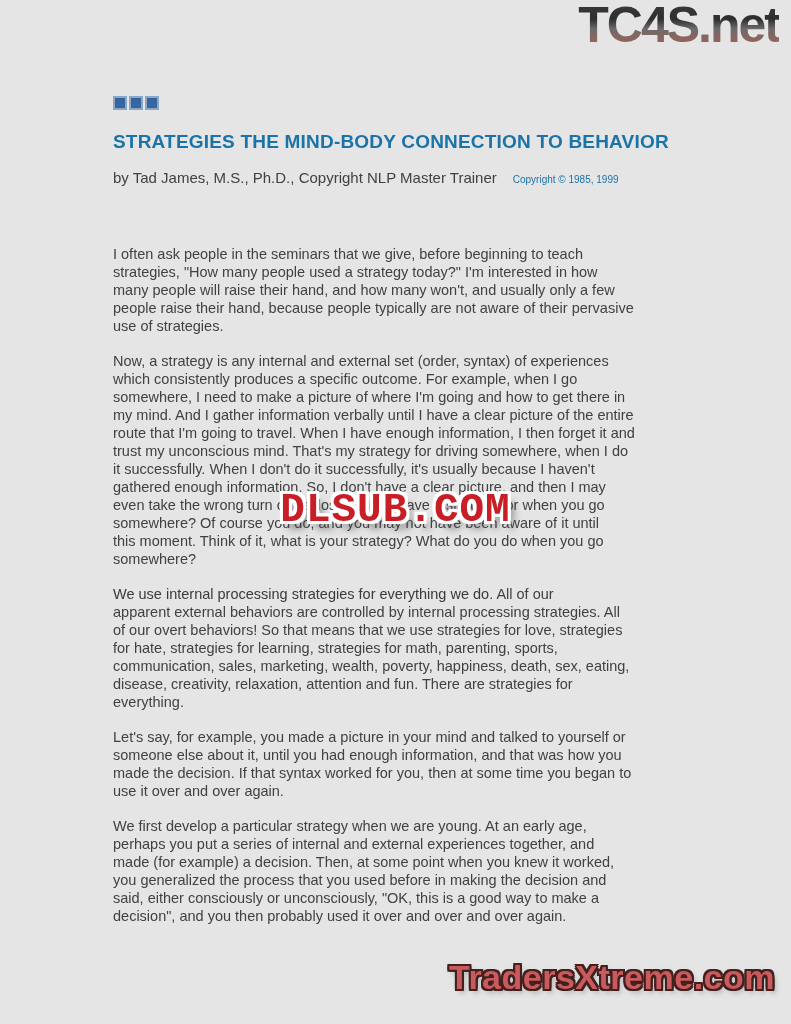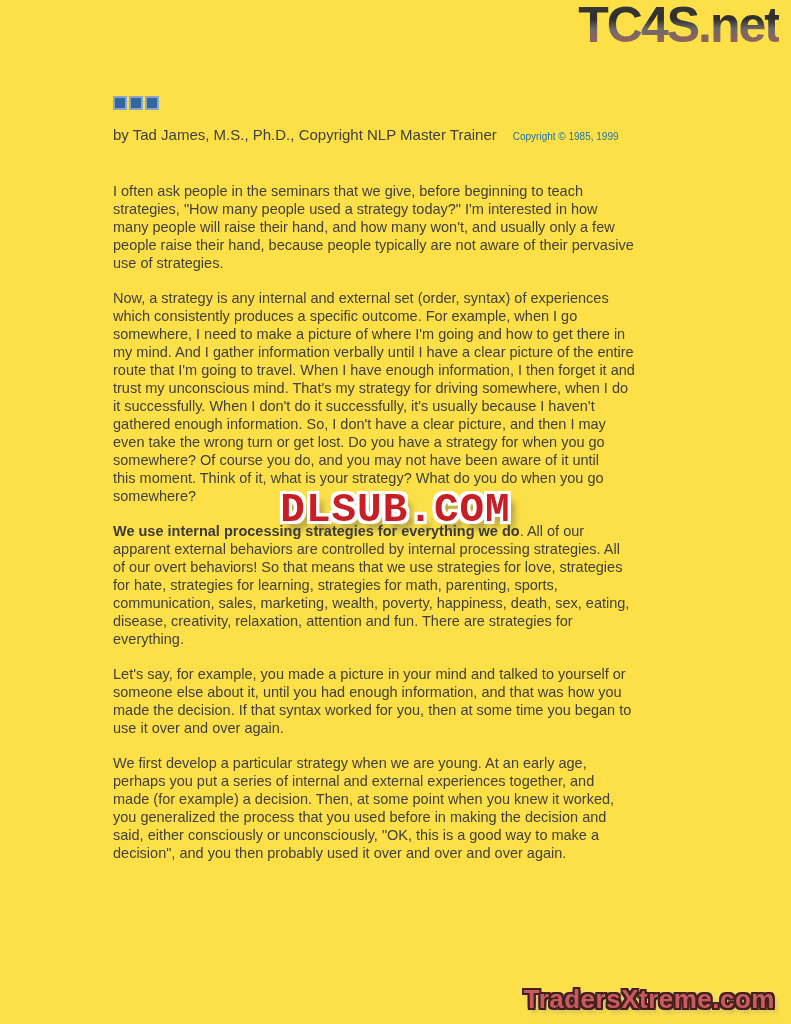--- a/index.html
+++ b/index.html
@@ -1,19 +1,19 @@
 <!DOCTYPE html>
 <html><head>
 <meta charset="utf-8">
 <style>
   html,body { margin:0; padding:0; background:#ffffff; }
   .page {
     position:relative;
     width:791px; height:1024px;
-    background:#fde047;
+    background:#e5e5e5;
     overflow:hidden;
     font-family:"Liberation Sans", sans-serif;
   }
 
   
   .tc4s-logo {
     position:absolute; top:0; right:12px;
     font-family:"Liberation Sans", sans-serif;
     font-weight:bold; font-size:50px; letter-spacing:-2px;
     color:#4a3a38;
@@ -34,68 +34,69 @@
 
   .article-title {
     margin:21px 0 0 0;
     font-size:19px; line-height:22px; font-weight:bold;
     color:#1a73a9; letter-spacing:0.2px;
   }
 
   .byline-row { margin:15px 0 0 0; font-size:15px; line-height:19px; color:#414141; }
   .copyright { font-size:10px; color:#1a73a9; margin-left:16px; }
 
-  .body-text { margin-top:36px; }
+  .body-text { margin-top:56px; }
   .body-text p {
     margin:0 0 17px 0;
     font-size:14.5px; line-height:18px; color:#414141;
     white-space:pre-line;
   }
-  .body-text p b { font-weight:bold; color:#3a3a3a; }
+  .body-text p b { font-weight:normal; color:#3a3a3a; }
 
   
   .watermark {
     position:absolute; top:487px; left:50%;
     transform:translateX(-50%);
     font-family:Liberation Mono, monospace;
     font-weight:bold; font-size:41px; letter-spacing:1px;
     color:#c81e25; white-space:nowrap;
     text-shadow:
       -3px -3px 0 #ffffff, 3px -3px 0 #ffffff,
       -3px 3px 0 #ffffff, 3px 3px 0 #ffffff,
       -3px 0 0 #ffffff, 3px 0 0 #ffffff,
       0 -3px 0 #ffffff, 0 3px 0 #ffffff,
       6px 8px 7px rgba(70,70,70,0.55);
   }
 
   
   .bottom-logo {
-    position:absolute; right:16px; bottom:9px;
+    position:absolute; right:16px; bottom:27px;
     font-family:"Liberation Sans", sans-serif;
-    font-weight:bold; font-size:26px; letter-spacing:0.5px;
+    font-weight:bold; font-size:34px; letter-spacing:0.5px;
     color:#ca5a5c; white-space:nowrap;
     text-shadow:
       -2px -2px 0 #42201f, 2px -2px 0 #42201f,
       -2px 2px 0 #42201f, 2px 2px 0 #42201f,
       -2px 0 0 #42201f, 2px 0 0 #42201f,
       0 -2px 0 #42201f, 0 2px 0 #42201f,
       0 0 7px #d8d8d8, 3px 4px 5px rgba(110,110,110,0.5);
   }
 </style>
 </head>
 <body>
 
 <div class="page">
 
   <div class="tc4s-logo">TC4S.net</div>
 
   <div class="content">
 
     <div class="squares"><span class="sq"></span><span class="sq"></span><span class="sq"></span></div>
 
+    <h1 class="article-title">STRATEGIES THE MIND-BODY CONNECTION TO BEHAVIOR</h1>
 
     <div class="byline-row"><span>by Tad James, M.S., Ph.D., Copyright NLP Master Trainer</span><span class="copyright">Copyright © 1985, 1999</span></div>
 
     <div class="body-text">
       <p><b></b><span>I often ask people in the seminars that we give, before beginning to teach
 strategies, "How many people used a strategy today?" I'm interested in how
 many people will raise their hand, and how many won't, and usually only a few
 people raise their hand, because people typically are not aware of their pervasive
 use of strategies.</span></p>
       <p><b></b><span>Now, a strategy is any internal and external set (order, syntax) of experiences

